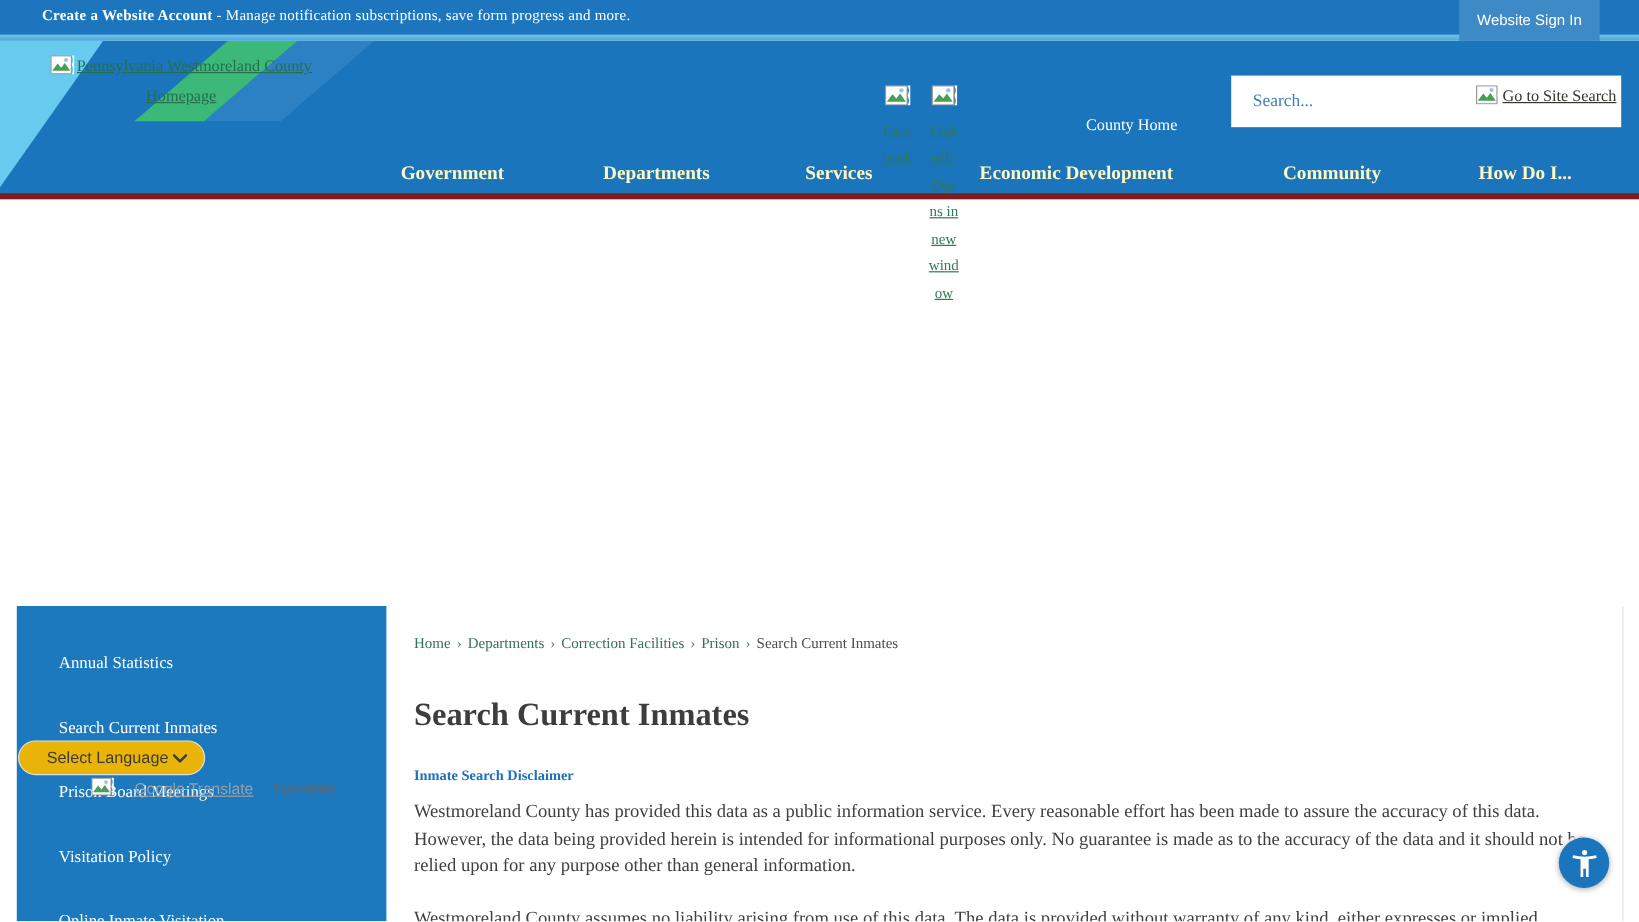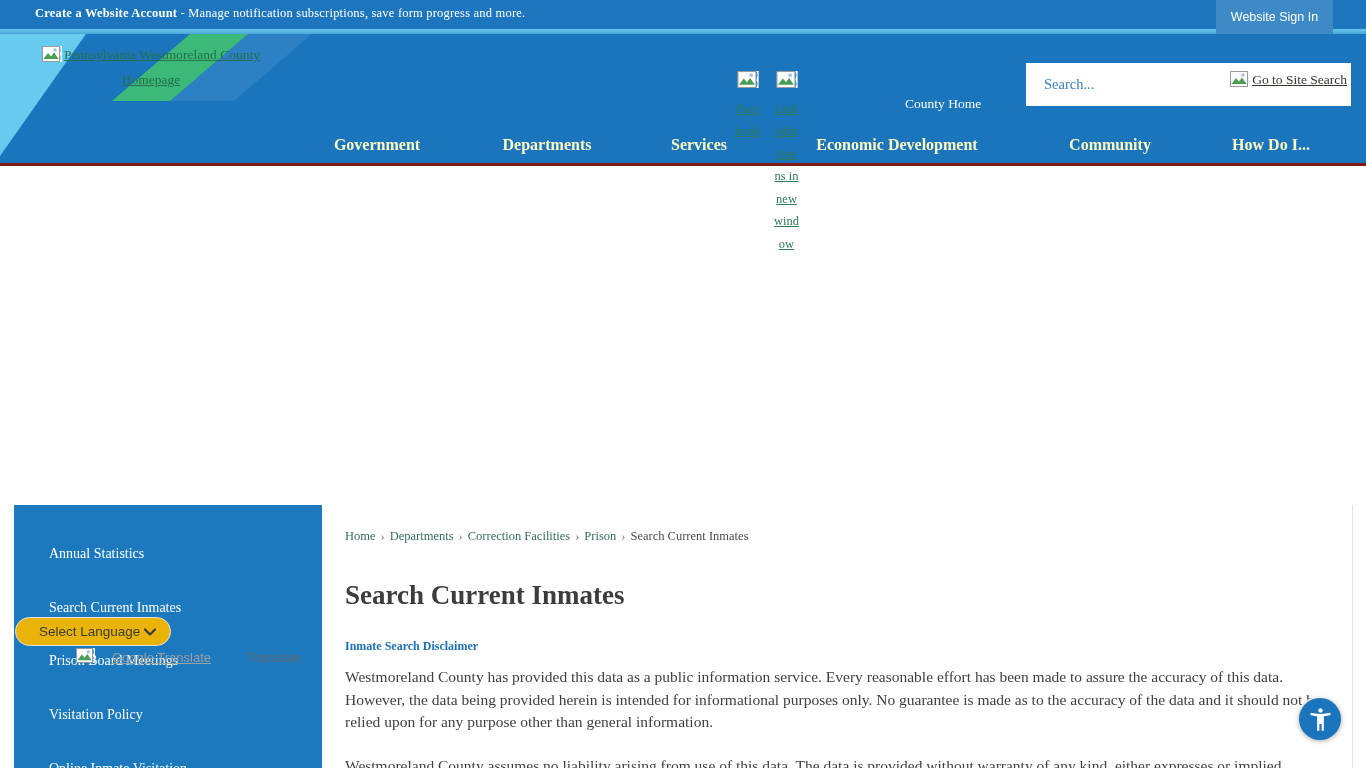--- a/index.html
+++ b/index.html
@@ -22,21 +22,21 @@
     background:#3e8ac7; border:none; color:#fff; cursor:pointer;
     font-family:"Liberation Sans", sans-serif; font-size:12.5px; z-index:7;
   }
   .cyan-strip {
     position:absolute; left:0; top:29px; width:1366px; height:5px;
     background:linear-gradient(#6ac4ea,#49a8d9); z-index:5;
   }
   
   .main-header {
     position:absolute; left:0; top:34px; width:1366px; height:132px;
-    background:#1b75bc; z-index:2; border-bottom:3px solid #7f1d1d;
+    background:#1b75bc; z-index:2; border-bottom:5px solid #7f1d1d;
   }
   .header-decor { position:absolute; left:0; top:0; width:1366px; height:132px; pointer-events:none; }
   .logo-link {
     position:absolute; left:26px; top:10px; width:250px; text-align:center;
     color:#256f4c; font-size:13.5px; line-height:22px; text-decoration:underline;
     z-index:3; display:block;
   }
   .broken-img { display:inline-block; vertical-align:-3px; margin-right:2px; }
   .county-home {
     position:absolute; left:905px; top:62px; color:#fff; font-size:13.5px;
@@ -86,21 +86,21 @@
     background:#eab308; border:1px solid #e0e0e0; border-radius:15px; z-index:4;
     font-family:"Liberation Sans", sans-serif; font-size:13.5px; color:#3c3c3c;
     display:flex; align-items:center; justify-content:space-between;
     padding:0 14px 0 23px; cursor:pointer;
   }
   .gt-powered {
     position:absolute; left:76px; top:648px; z-index:3; display:flex; align-items:center; gap:15px;
     font-family:"Liberation Sans", sans-serif; font-size:13px; white-space:nowrap;
   }
   .gt-alt { color:#9aa0a4; text-decoration:underline; }
-  .gt-label { color:#62686d;margin-left:21px; }
+  .gt-label { color:#62686d; }
   
   .breadcrumb { position:absolute; left:345px; top:529px; font-size:12.5px; color:#4c4c4c; z-index:2; }
   .breadcrumb a { color:#356f5b; text-decoration:none; }
   .crumb-sep { color:#6b7f74; margin:0 5px; }
   
   .page-title {
     position:absolute; left:345px; top:580px; font-size:27px; font-weight:bold; color:#3d3d3d; z-index:2;
   }
   .section-heading {
     position:absolute; left:345px; top:639px; font-size:12px; font-weight:bold; color:#1d70b8; z-index:2;

